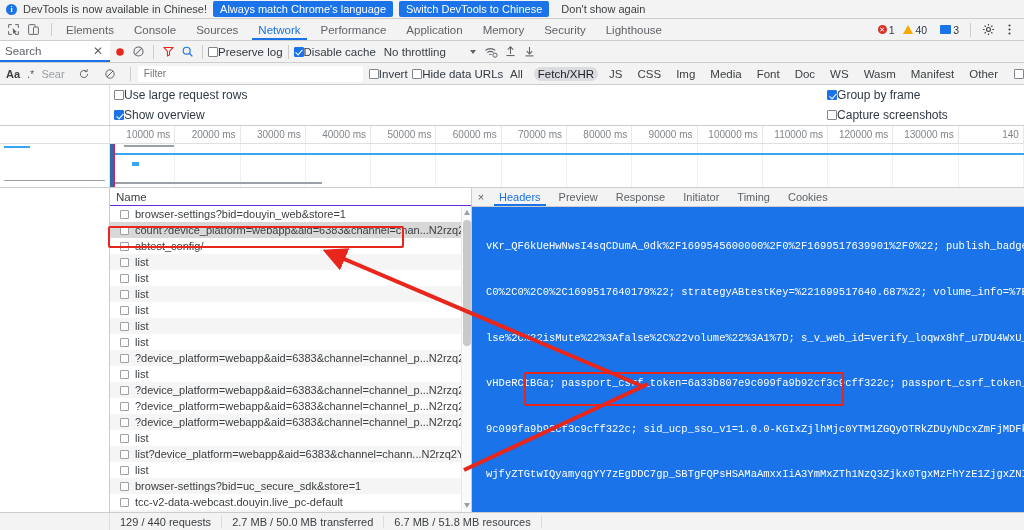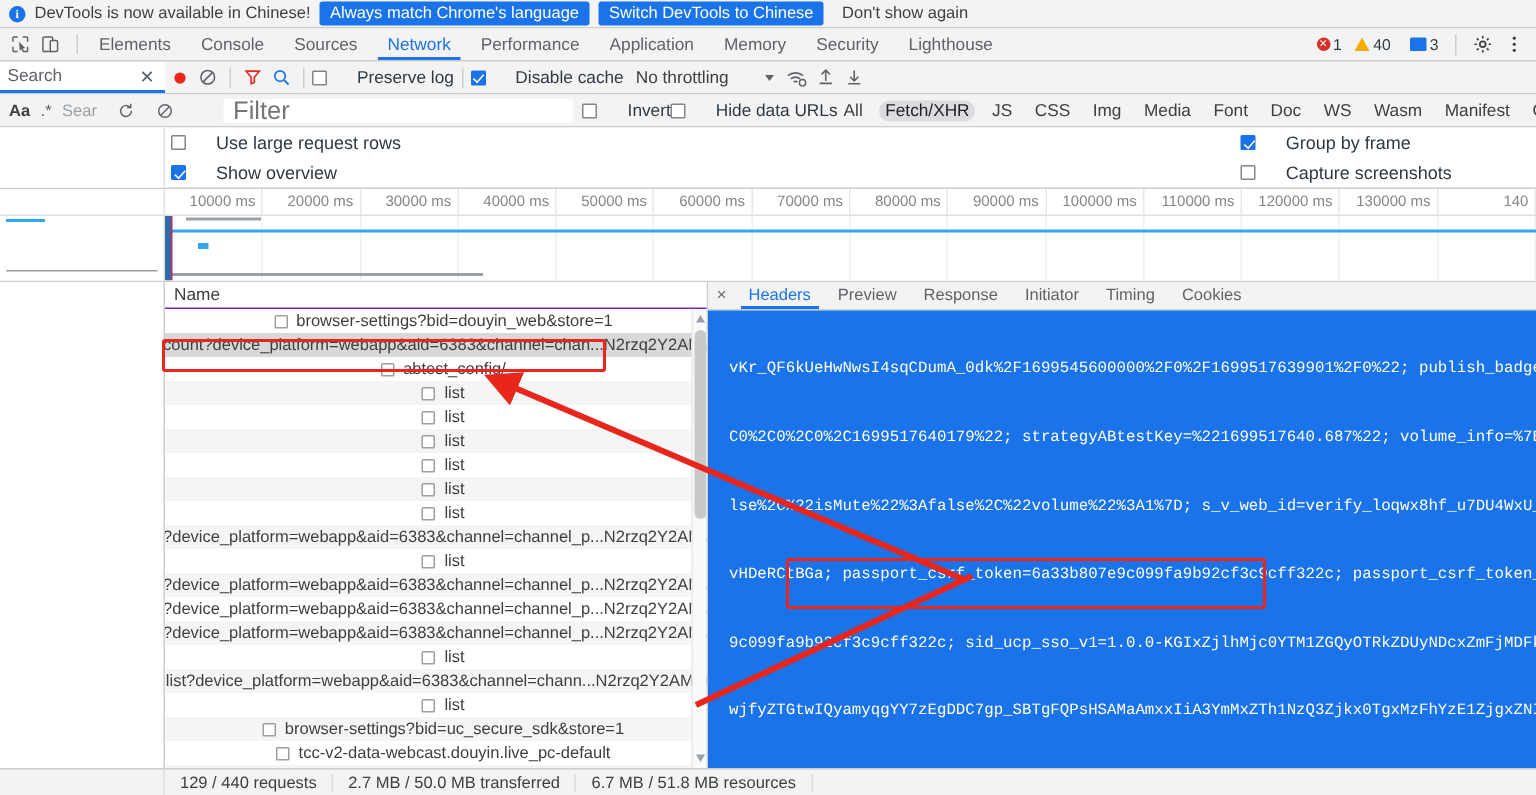--- a/index.html
+++ b/index.html
@@ -67,21 +67,21 @@
     background: #f3f3f3; border-bottom: 1px solid #cdcdcd; font-size: 11.5px;
   }
   .search-pane {
     width: 110px; height: 100%; display: flex; align-items: center;
     padding: 0 5px; border-bottom: 2px solid #1a73e8; background:#fff;
   }
   .search-pane .lbl { color: #5f6368; font-size: 11.5px; flex: 1; }
   .x-btn { color: #5f6368; cursor: pointer; font-size: 12px; padding: 0 2px; }
   .vsep { width: 1px; height: 14px; background: #cdcdcd; margin: 0 5px; }
   .icon-btn { width: 19px; height: 19px; display: inline-flex; align-items: center; justify-content: center; cursor: pointer; }
-  .cb-row { display: inline-flex; align-items: center; gap: 20px; cursor: pointer; white-space: nowrap; }
+  .cb-row { display: inline-flex; align-items: center; gap: 0; cursor: pointer; white-space: nowrap; }
   .cb {
     width: 10px; height: 10px; border: 1px solid #80868b; border-radius: 1px;
     background: #fff; flex: 0 0 10px; position: relative;
   }
   .cb.checked { background: #1a73e8; border-color: #1a73e8; }
   .cb.checked::after {
     content: ""; position: absolute; left: 2.5px; top: 0.5px; width: 3px; height: 6px;
     border: solid #fff; border-width: 0 1.5px 1.5px 0; transform: rotate(42deg);
   }
   .throttle { display: inline-flex; align-items: center; gap: 3px; cursor: pointer; color:#3c4043; }
@@ -91,21 +91,21 @@
   .filterbar {
     height: 22px; flex: 0 0 22px; display: flex; align-items: center;
     background: #f3f3f3; border-bottom: 1px solid #cdcdcd; font-size: 11.5px; overflow: hidden;
   }
   .match-box { display:flex; align-items:center; gap: 7px; padding: 0 6px; }
   .aa { font-weight: bold; font-size: 11px; color:#3c4043; cursor:pointer; }
   .regex { font-size: 11px; color:#5f6368; cursor:pointer; }
   .searchword { color:#9aa0a6; font-size:11px; width:26px; overflow:hidden; white-space:nowrap; }
   .filter-input {
     flex: 0 0 225px; height: 16px; border: none; background: #fff;
-    margin: 0 6px 0 14px; padding: 0 6px; font-size: 17px; color:#3c4043;
+    margin: 0 6px 0 2px; padding: 0 6px; font-size: 10px; color:#3c4043;
     font-family: "Liberation Sans", sans-serif; outline: none; border-radius: 2px;
   }
   .types { display: flex; align-items: center; gap: 7px; font-size: 11.5px; color:#3c4043; }
   .type-pill { padding: 1px 4px; border-radius: 7px; cursor: pointer; white-space: nowrap; }
   .type-pill.active { background: #dadce0; color: #202124; }
   .flt-cbs { display: flex; align-items:center; gap: 10px; margin-left: 12px; }
 
   
   .optwrap { flex: 0 0 40px; display:flex; background:#fff; border-bottom: 1px solid #cdcdcd; }
   .opt-left-gutter { width: 110px; flex: 0 0 110px; border-right:1px solid #e0e0e0; background:#fff; }
@@ -139,21 +139,21 @@
   .netlist { flex: 0 0 362px; display:flex; flex-direction: column; border-right: 1px solid #cdcdcd; min-width:0; position: relative; }
   .nl-head {
     height: 18px; flex: 0 0 18px; display:flex; align-items:center;
     padding-left: 6px; font-size: 11.5px; color: #3c4043;
     border-bottom: 1px solid #6d28d9; background:#fff;
   }
   .nl-rows { flex:1; overflow: hidden; position: relative; }
   .nl-row {
     height: 16px; display:flex; align-items:center; gap: 6px;
     padding-left: 10px; font-size: 11px; color:#3c4043;
-    white-space: nowrap; overflow: hidden; cursor: pointer; justify-content: center;
+    white-space: nowrap; overflow: hidden; cursor: pointer;
   }
   .nl-row.odd { background: #f5f5f5; }
   .nl-row.sel { background: #d8d8d8; }
   .rowcb {
     width: 9px; height: 9px; border: 1px solid #9aa0a6; background:#fff;
     flex: 0 0 9px; border-radius: 1px;
   }
   .nl-scroll {
     position:absolute; right:0; top:0; bottom:0; width: 10px; background:#fafafa;
     border-left:1px solid #e8e8e8;

